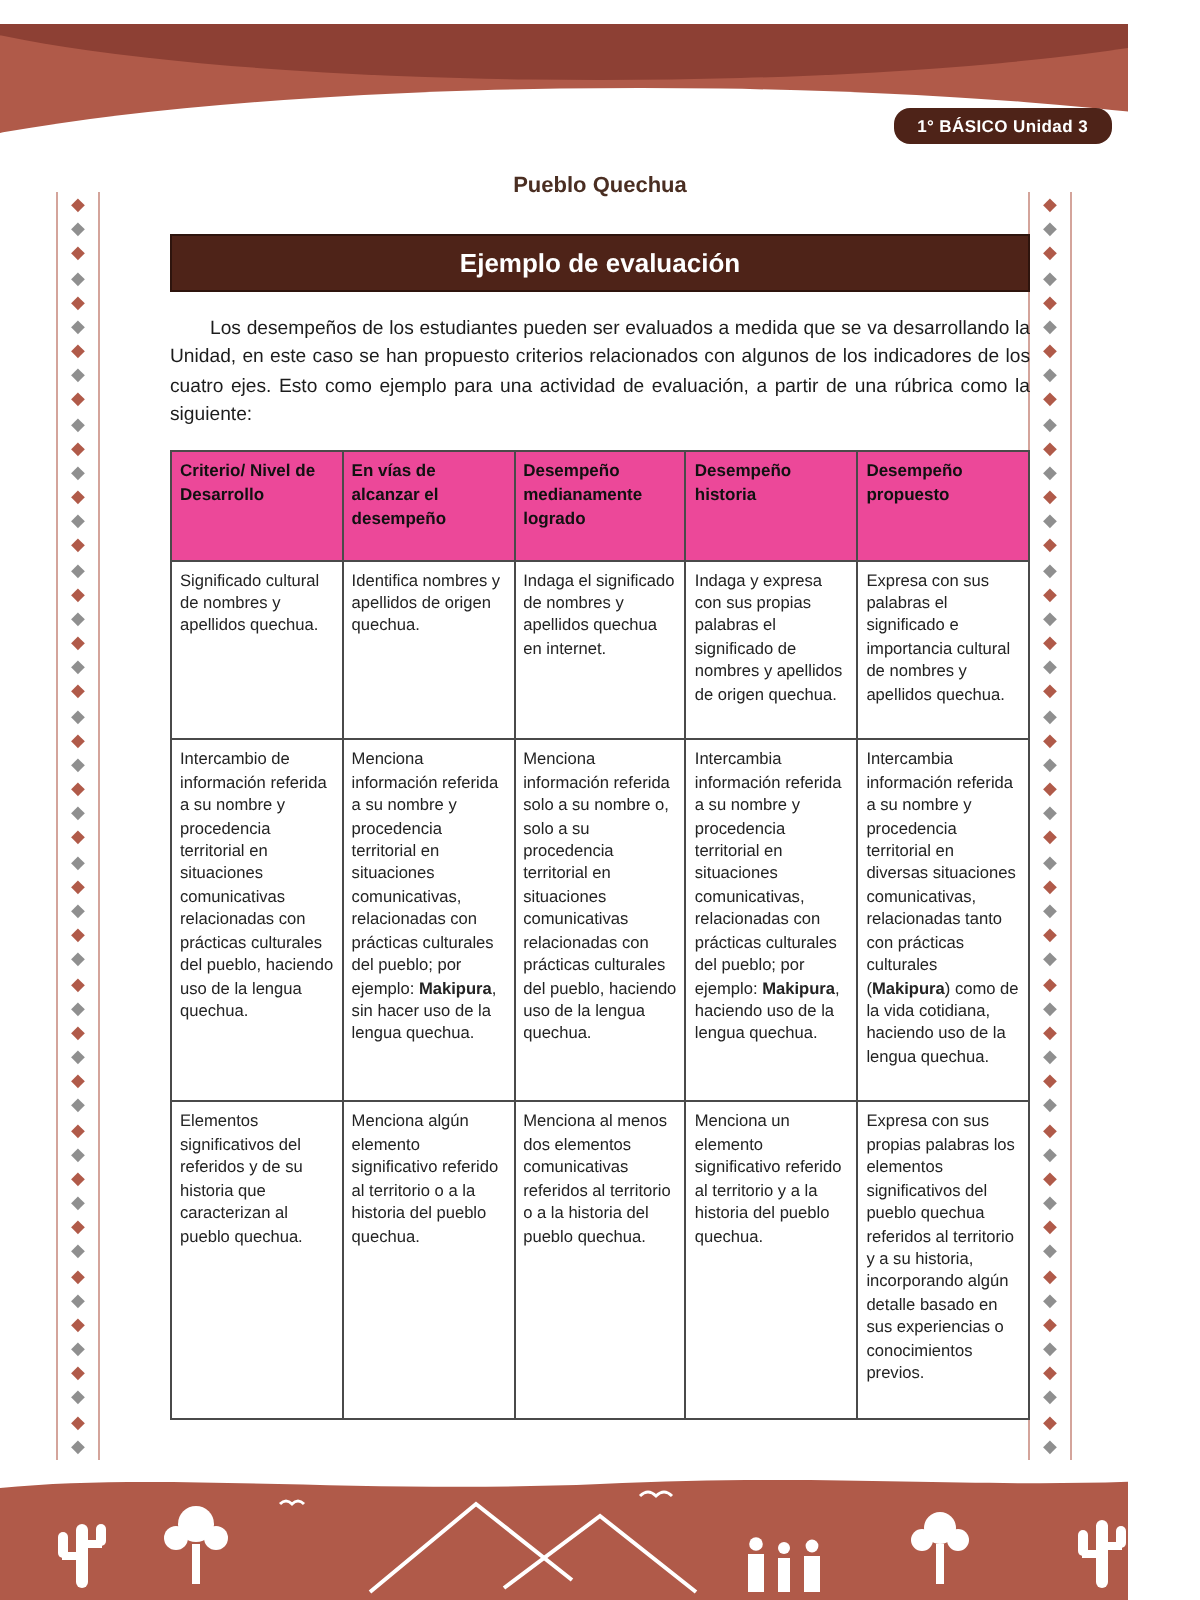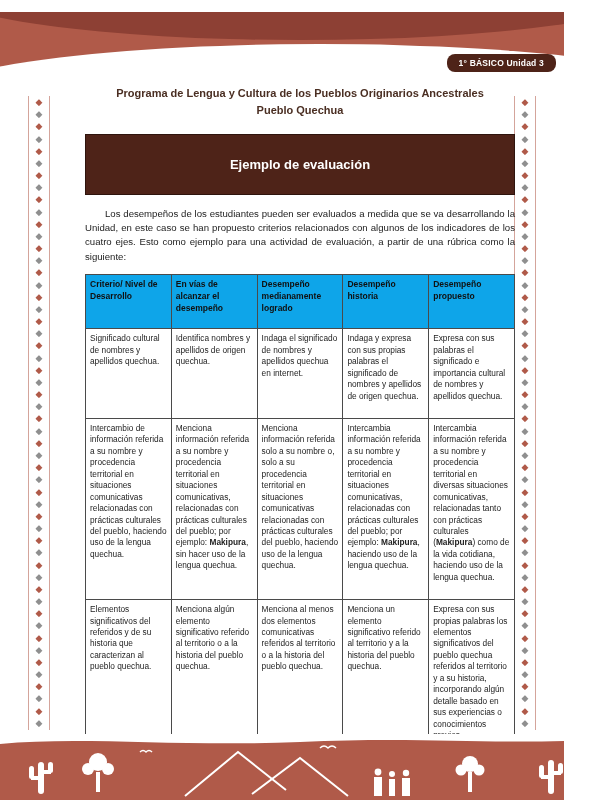--- a/index.html
+++ b/index.html
@@ -37,35 +37,35 @@
   
   .content{position:absolute;left:85px;width:430px;top:86px;}
   .doc-title{
     text-align:center;font-weight:bold;font-size:11px;line-height:1.35;
     color:#4a2e22;
   }
   .doc-title + .doc-title{margin-top:2px;}
   .section-box{
     margin-top:16px;background:var(--dark-brown,#4e2318);
     border:1px solid #2e140d;color:#fff;text-align:center;
-    font-weight:bold;font-size:13px;padding:22px 0;
+    font-weight:bold;font-size:13px;padding:6px 0;
   }
   .intro{
     margin:12px 0 10px;font-size:9.6px;line-height:1.5;text-align:justify;
     color:#1c1c1c;text-indent:20px;
   }
 
   
   table.rubric{border-collapse:collapse;width:100%;table-layout:fixed;}
   .rubric th,.rubric td{
     border:1px solid #4a4a4a;vertical-align:top;text-align:left;
     padding:4px 4px 7px;font-size:8.3px;line-height:1.38;color:#232323;
     word-wrap:break-word;
   }
-  .rubric th{font-weight:bold;font-size:8.5px;color:#111;background:#0ea5e9;padding-bottom:14px;}
+  .rubric th{font-weight:bold;font-size:8.5px;color:#111;background:#ec4899;padding-bottom:14px;}
   .rubric td{padding-bottom:16px;margin-top:39px;}
 
   
   .footer{position:absolute;left:0;bottom:0;width:600px;height:66px;display:block;}
 </style>
 </head>
 <body>
 
 <div class="page">
 
@@ -179,21 +179,20 @@
       <span class="diamond d-gray">◆</span>
       <span class="diamond d-red">◆</span>
       <span class="diamond d-gray">◆</span>
       <span class="diamond d-red">◆</span>
       <span class="diamond d-gray">◆</span>
       <span class="diamond d-red">◆</span>
       <span class="diamond d-gray">◆</span>
     </div>
 
   <div class="content">
-    <div class="doc-title">Programa de Lengua y Cultura de los Pueblos Originarios Ancestrales</div>
     <div class="doc-title">Pueblo Quechua</div>
 
     <div class="section-box">Ejemplo de evaluación</div>
 
     <p class="intro">Los desempeños de los estudiantes pueden ser evaluados a medida que se va desarrollando la Unidad, en este caso se han propuesto criterios relacionados con algunos de los indicadores de los cuatro ejes. Esto como ejemplo para una actividad de evaluación, a partir de una rúbrica como la siguiente:</p>
 
     <table class="rubric">
       <thead>
         <tr id="rubric-head-row">
             <th>Criterio/ Nivel de Desarrollo</th>

